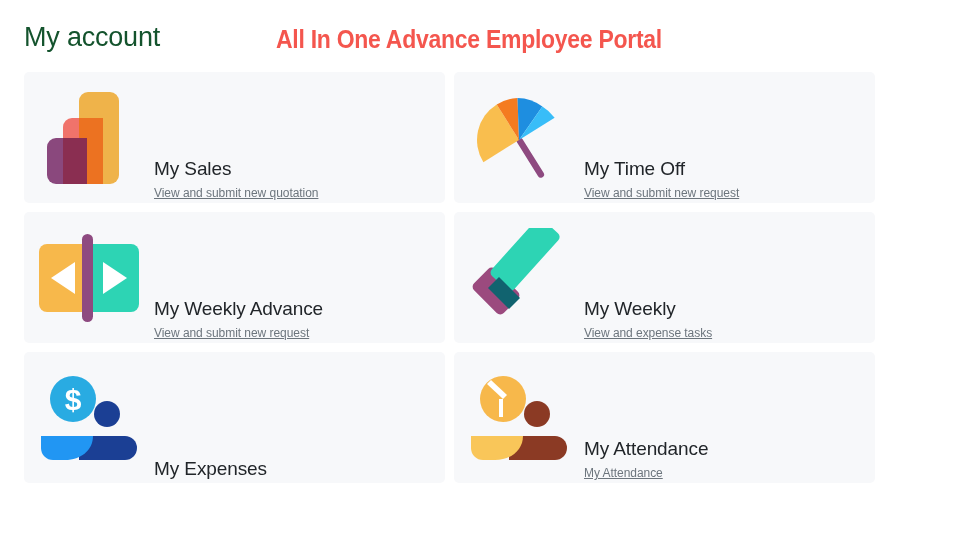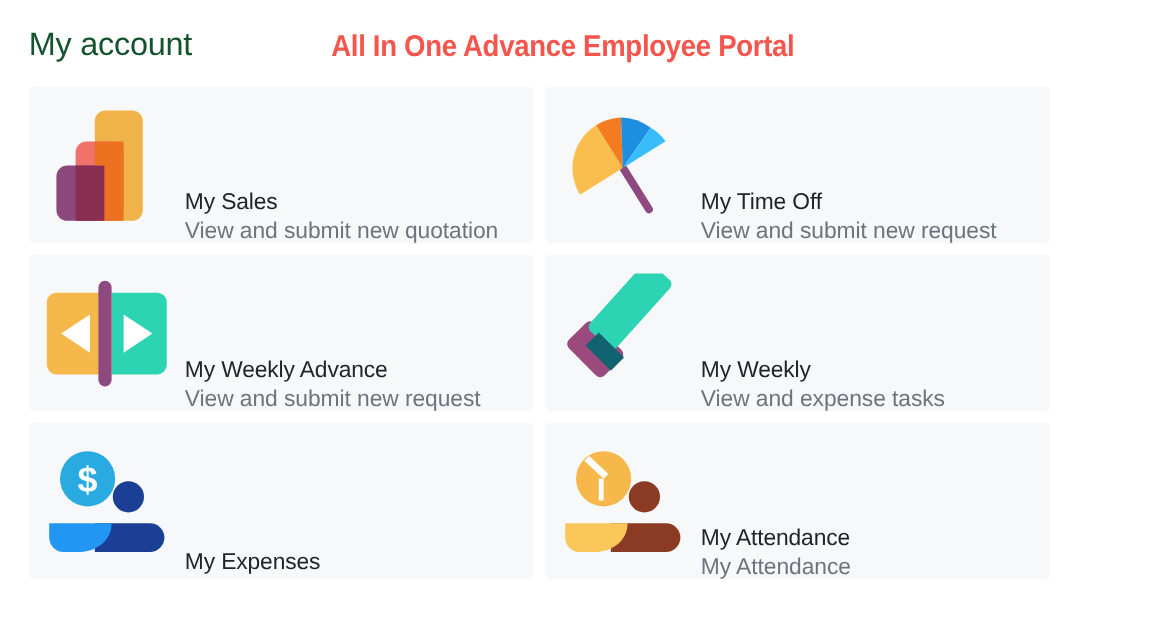--- a/index.html
+++ b/index.html
@@ -45,22 +45,23 @@
   .card-icon {
     width: 130px; min-width: 130px; height: 131px;
     display: flex; align-items: center; justify-content: center;
   }
   .card-body { flex: 1; padding-right: 12px; }
   .card-title {
     font-size: 19px; color: #212529; line-height: 25px;
     margin-bottom: 2px; letter-spacing: -0.1px;
   }
   .card-sub {
-    font-size: 19px; color: #6c757d; line-height: 20px;
+    font-size: 12px; color: #6c757d; line-height: 20px;
     letter-spacing: -0.05px;
+    text-decoration: underline;
   }
   svg { display:block; }
 </style>
 </head>
 <body>
 
 <div class="page">
 
   <div class="header">
     <div class="page-title">My account</div>

